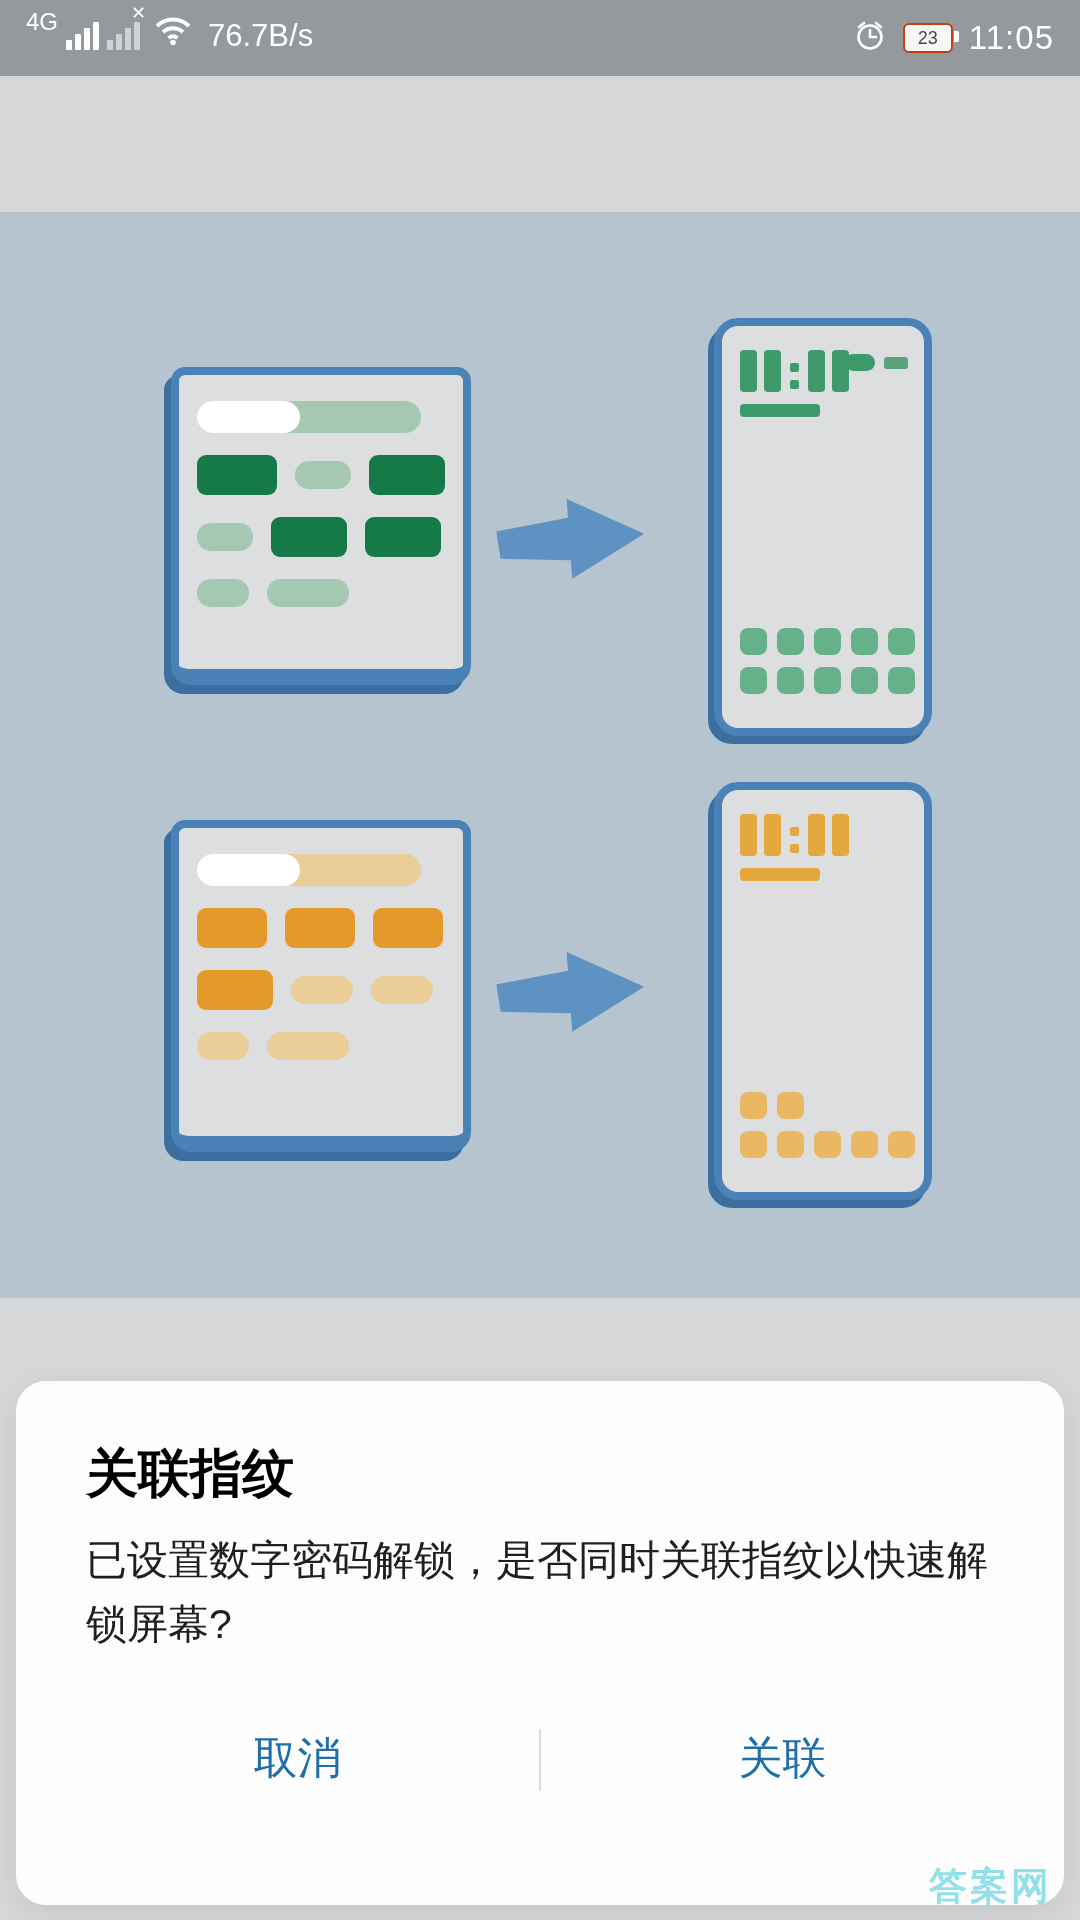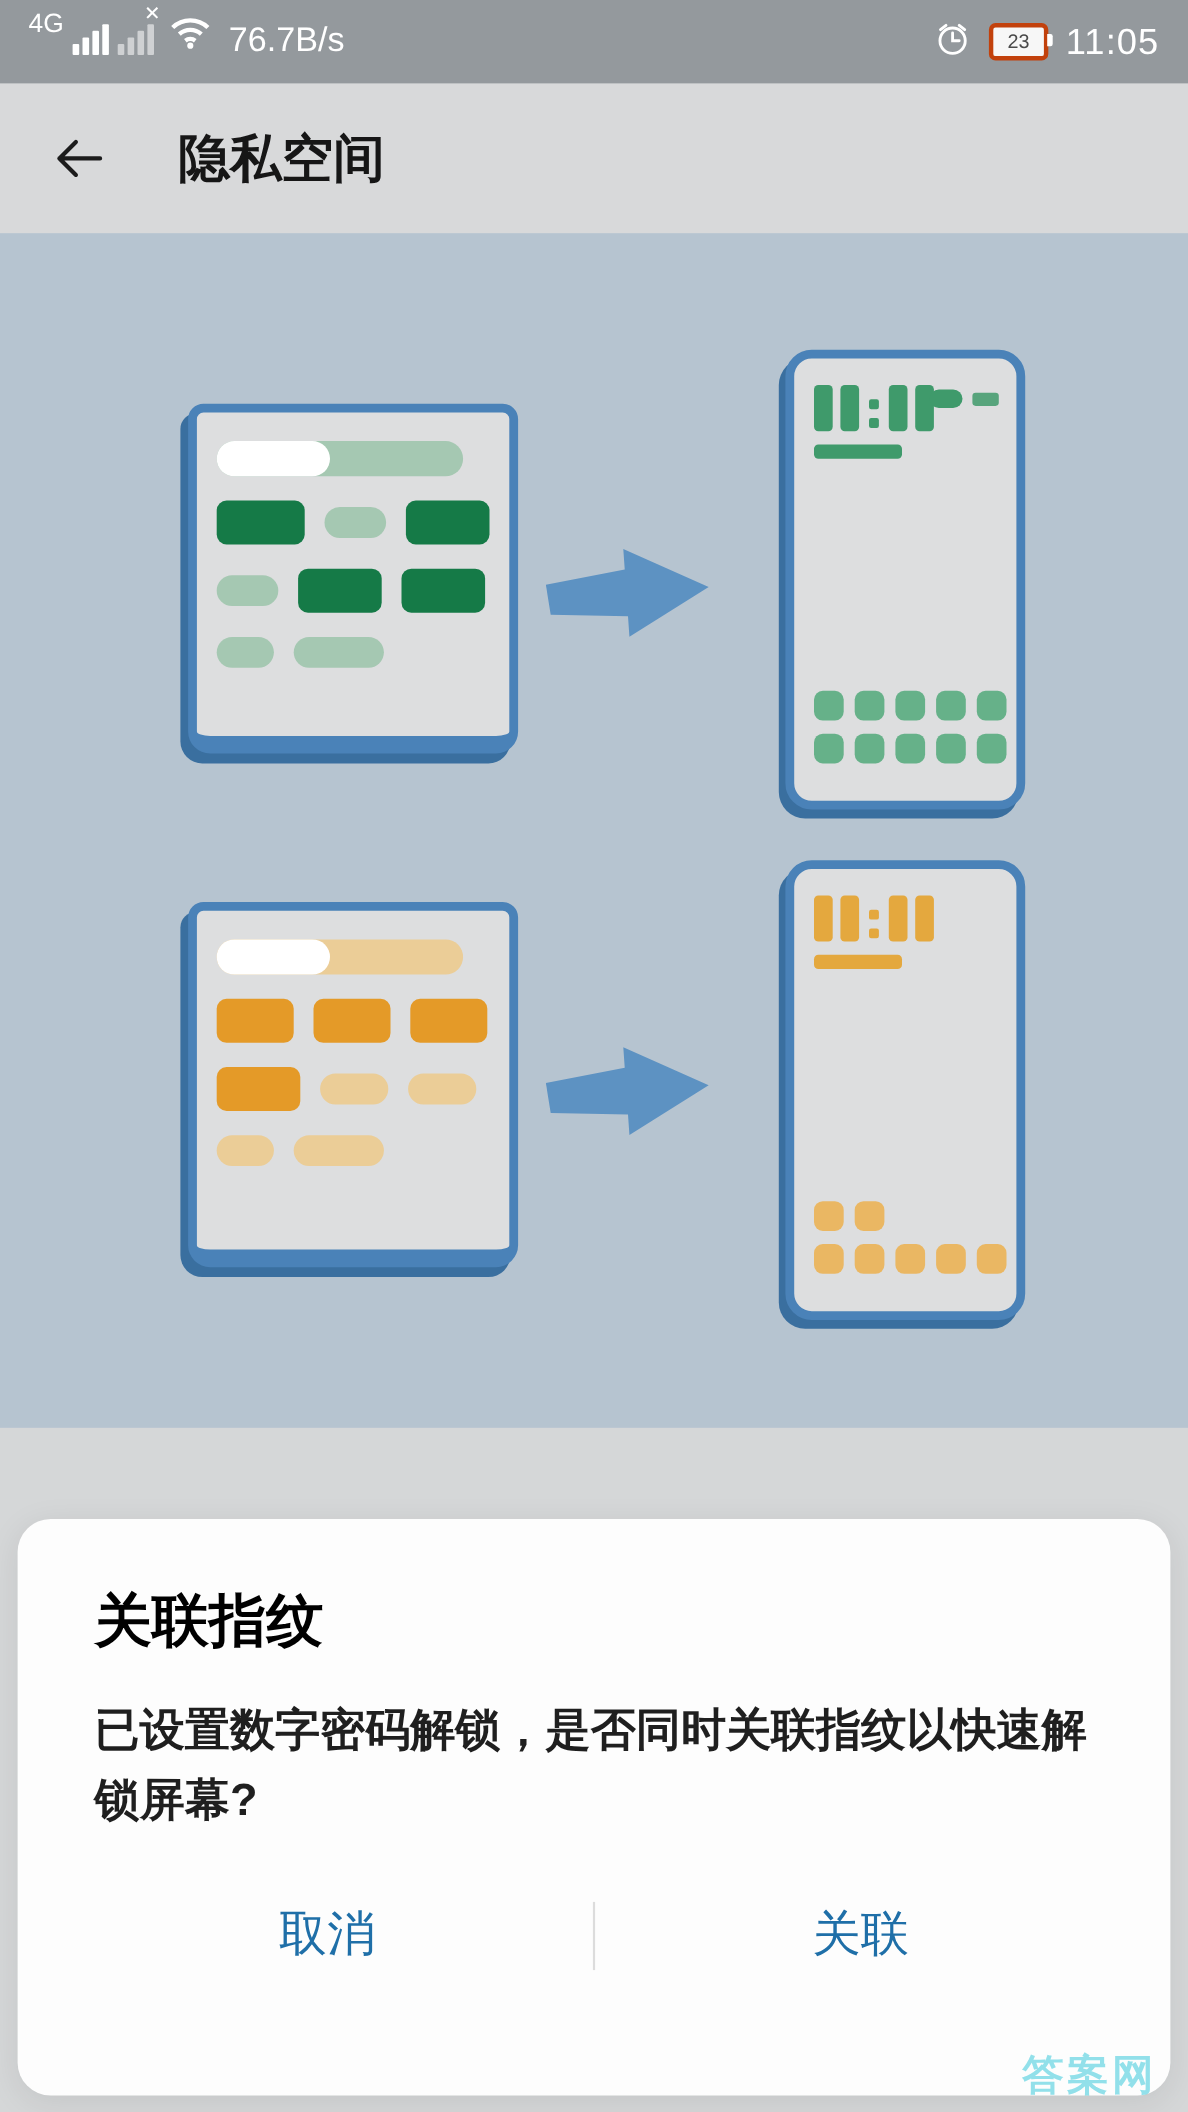--- a/index.html
+++ b/index.html
@@ -25,21 +25,21 @@
   .bars i:nth-child(2){height:16px}
   .bars i:nth-child(3){height:22px}
   .bars i:nth-child(4){height:28px}
   .bars.dim i { background:rgba(255,255,255,.55); }
   .sim2 { position:relative; }
   .x-mark { position:absolute; top:-20px; right:-6px; font-size:18px; color:#fff; }
   .wifi { margin-left:6px; }
   .speed { font-size:31px; margin-left:8px; transform:translateY(4px); }
   .sb-right { margin-left:auto; display:flex; align-items:center; gap:16px; }
   .battery {
-    width:46px; height:26px; border:4px solid #c2410c; border-radius:6px; position:relative;
+    width:46px; height:26px; border:2px solid #c2410c; border-radius:6px; position:relative;
     display:flex; align-items:center; justify-content:center;
     font-size:18px; background:rgba(255,255,255,.92); color:#4a4a4a;
   }
   .battery::after { content:""; position:absolute; right:-8px; top:6px; width:5px; height:11px; background:#fff; border-radius:0 2px 2px 0; }
   .sb-time { font-size:33px; font-weight:normal; letter-spacing:1px; }
 
   
   .header {
     position:absolute; top:76px; left:0; right:0; height:136px;
     background:#d8d9da; display:flex; align-items:center; padding:0 48px; box-sizing:border-box;
@@ -100,21 +100,21 @@
   .o-app { background:var(--orange-icon); }
 
   
   .dialog {
     position:absolute; left:16px; right:16px; top:1381px; bottom:15px;
     background:#fdfdfd; border-radius:30px; box-sizing:border-box;
     padding:58px 70px 10px;
     box-shadow:0 6px 30px rgba(0,0,0,.08);
   }
   .dlg-title { font-size:52px; font-weight:600; color:#000; }
-  .dlg-msg { margin-top:32px; font-size:41px; line-height:1.55; color:#1f1f1f;font-weight:bold; }
+  .dlg-msg { margin-top:20px; font-size:41px; line-height:1.55; color:#1f1f1f; }
   .btn-row { position:absolute; left:40px; right:40px; bottom:66px; height:110px; display:flex; align-items:flex-start; }
   .dlg-btn { flex:1; text-align:center; font-size:44px; font-weight:500; color:var(--button-blue); cursor:pointer; }
   .vdiv { width:2px; height:62px; background:#dcdcdc; }
 
   
   .watermark {
     position:absolute; right:28px; bottom:8px; text-align:right;
     color:var(--watermark); opacity:.5; pointer-events:none;
   }
   .wm-main { font-size:38px; font-weight:700; letter-spacing:3px;text-align:right; }
@@ -158,28 +158,20 @@
           <path d="M6 8 L11 4 M28 8 L23 4" stroke="#fff" stroke-width="2.6" stroke-linecap="round"></path>
         </svg>
       </span>
       <span class="battery">
         <span>23</span>
       </span>
       <span class="sb-time">11:05</span>
     </div>
   </div>
 
-  <div class="header">
-    <div class="back-btn">
-      <svg width="46" height="38" viewBox="0 0 46 38">
-        <path d="M21 4 L6 19 L21 34 M6 19 H43" stroke="#1c1c1c" stroke-width="3.8" fill="none" stroke-linecap="round" stroke-linejoin="round"></path>
-      </svg>
-    </div>
-    <div class="page-title">隐私空间</div>
-  </div>
 
   <div class="illus">
 
     <div class="device sm" id="phone1l">
       <div class="sk-row">
         <div class="search g-light">
             <div class="inner"></div>
           </div>
       </div>
       <div class="sk-row">

